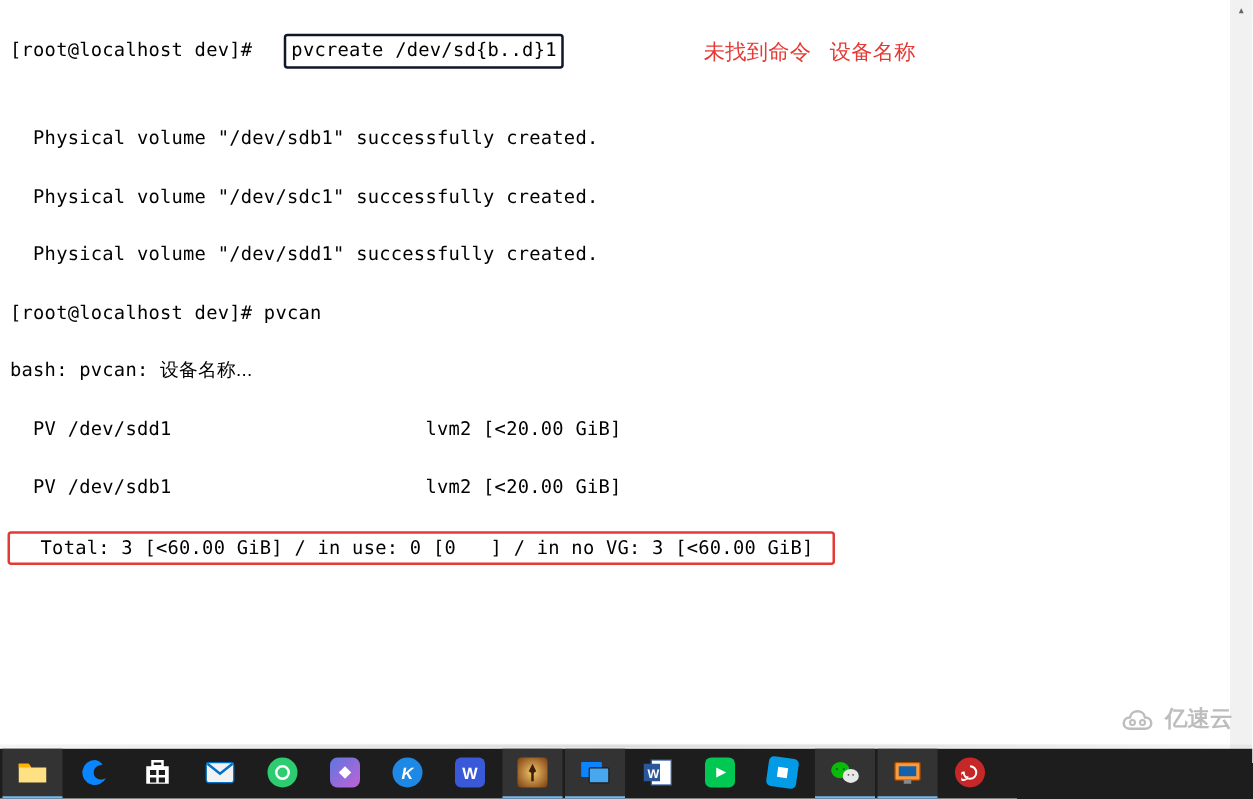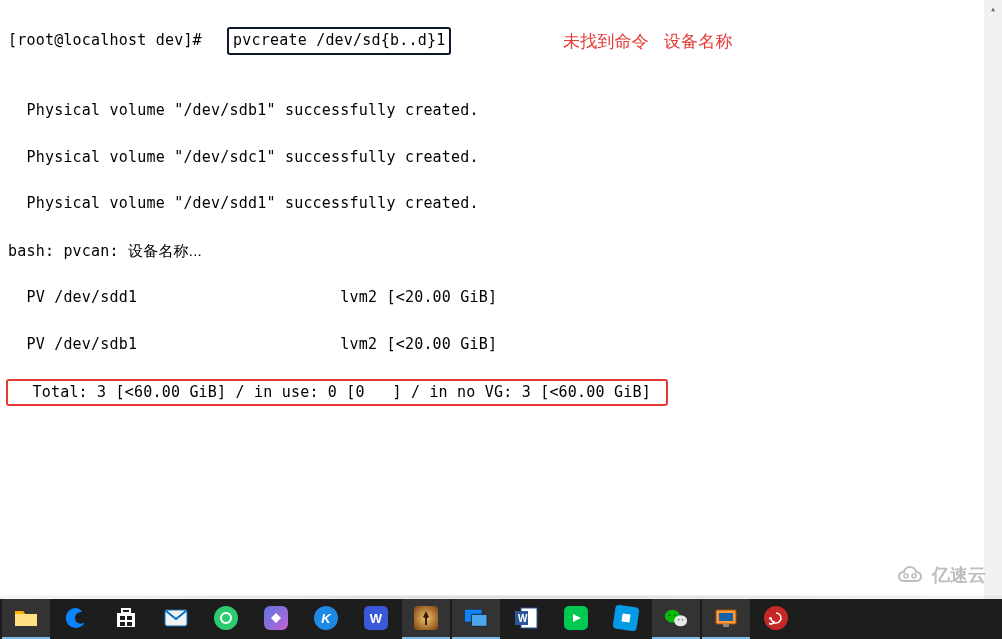--- a/index.html
+++ b/index.html
@@ -67,21 +67,21 @@
       text-align: center;
       line-height: 18px;
     }
 
     
     .watermark {
       position: absolute;
       right: 16px;
       bottom: 52px;
       display: flex;
-      align-items: flex-start;
+      align-items: flex-end;
       gap: 6px;
       color: #bdbdbd;
       font-family: "Microsoft YaHei",sans-serif;
       font-size: 18px;
       font-weight: 700;
     }
     .watermark svg { display: block; }
 
     
     .taskbar {
@@ -124,20 +124,21 @@
 
 <div class="terminal">
 <div class="line"><span>[root@localhost dev]# </span><span class="red-box">pvcreate /dev/sd{b..d}1</span>
   <span class="annotation" style="left:555px;top:0;">
     <span>未找到命令</span>&nbsp;&nbsp;&nbsp;<span>设备名称</span>
   </span>
 </div>
 <div class="line"><span>  Physical volume "/dev/sdb1" successfully created.</span></div>
 <div class="line"><span>  Physical volume "/dev/sdc1" successfully created.</span></div>
 <div class="line"><span>  Physical volume "/dev/sdd1" successfully created.</span></div>
+<div class="line"><span>[root@localhost dev]# </span><span>pvcan</span></div>
 <div class="line"><span>bash: pvcan: </span><span class="chinese">设备名称...</span></div>
 <div class="line"><span>  PV /dev/sdd1                      lvm2 [&lt;20.00 GiB]</span></div>
 <div class="line"><span>  PV /dev/sdb1                      lvm2 [&lt;20.00 GiB]</span></div>
 <div class="line"><span class="box-wide">  Total: 3 [&lt;60.00 GiB] / in use: 0 [0   ] / in no VG: 3 [&lt;60.00 GiB] </span></div>
 
 </div>
 
 <div class="scroll-gutter">
   <div class="scroll-arrow-up">▴</div>
 </div>

